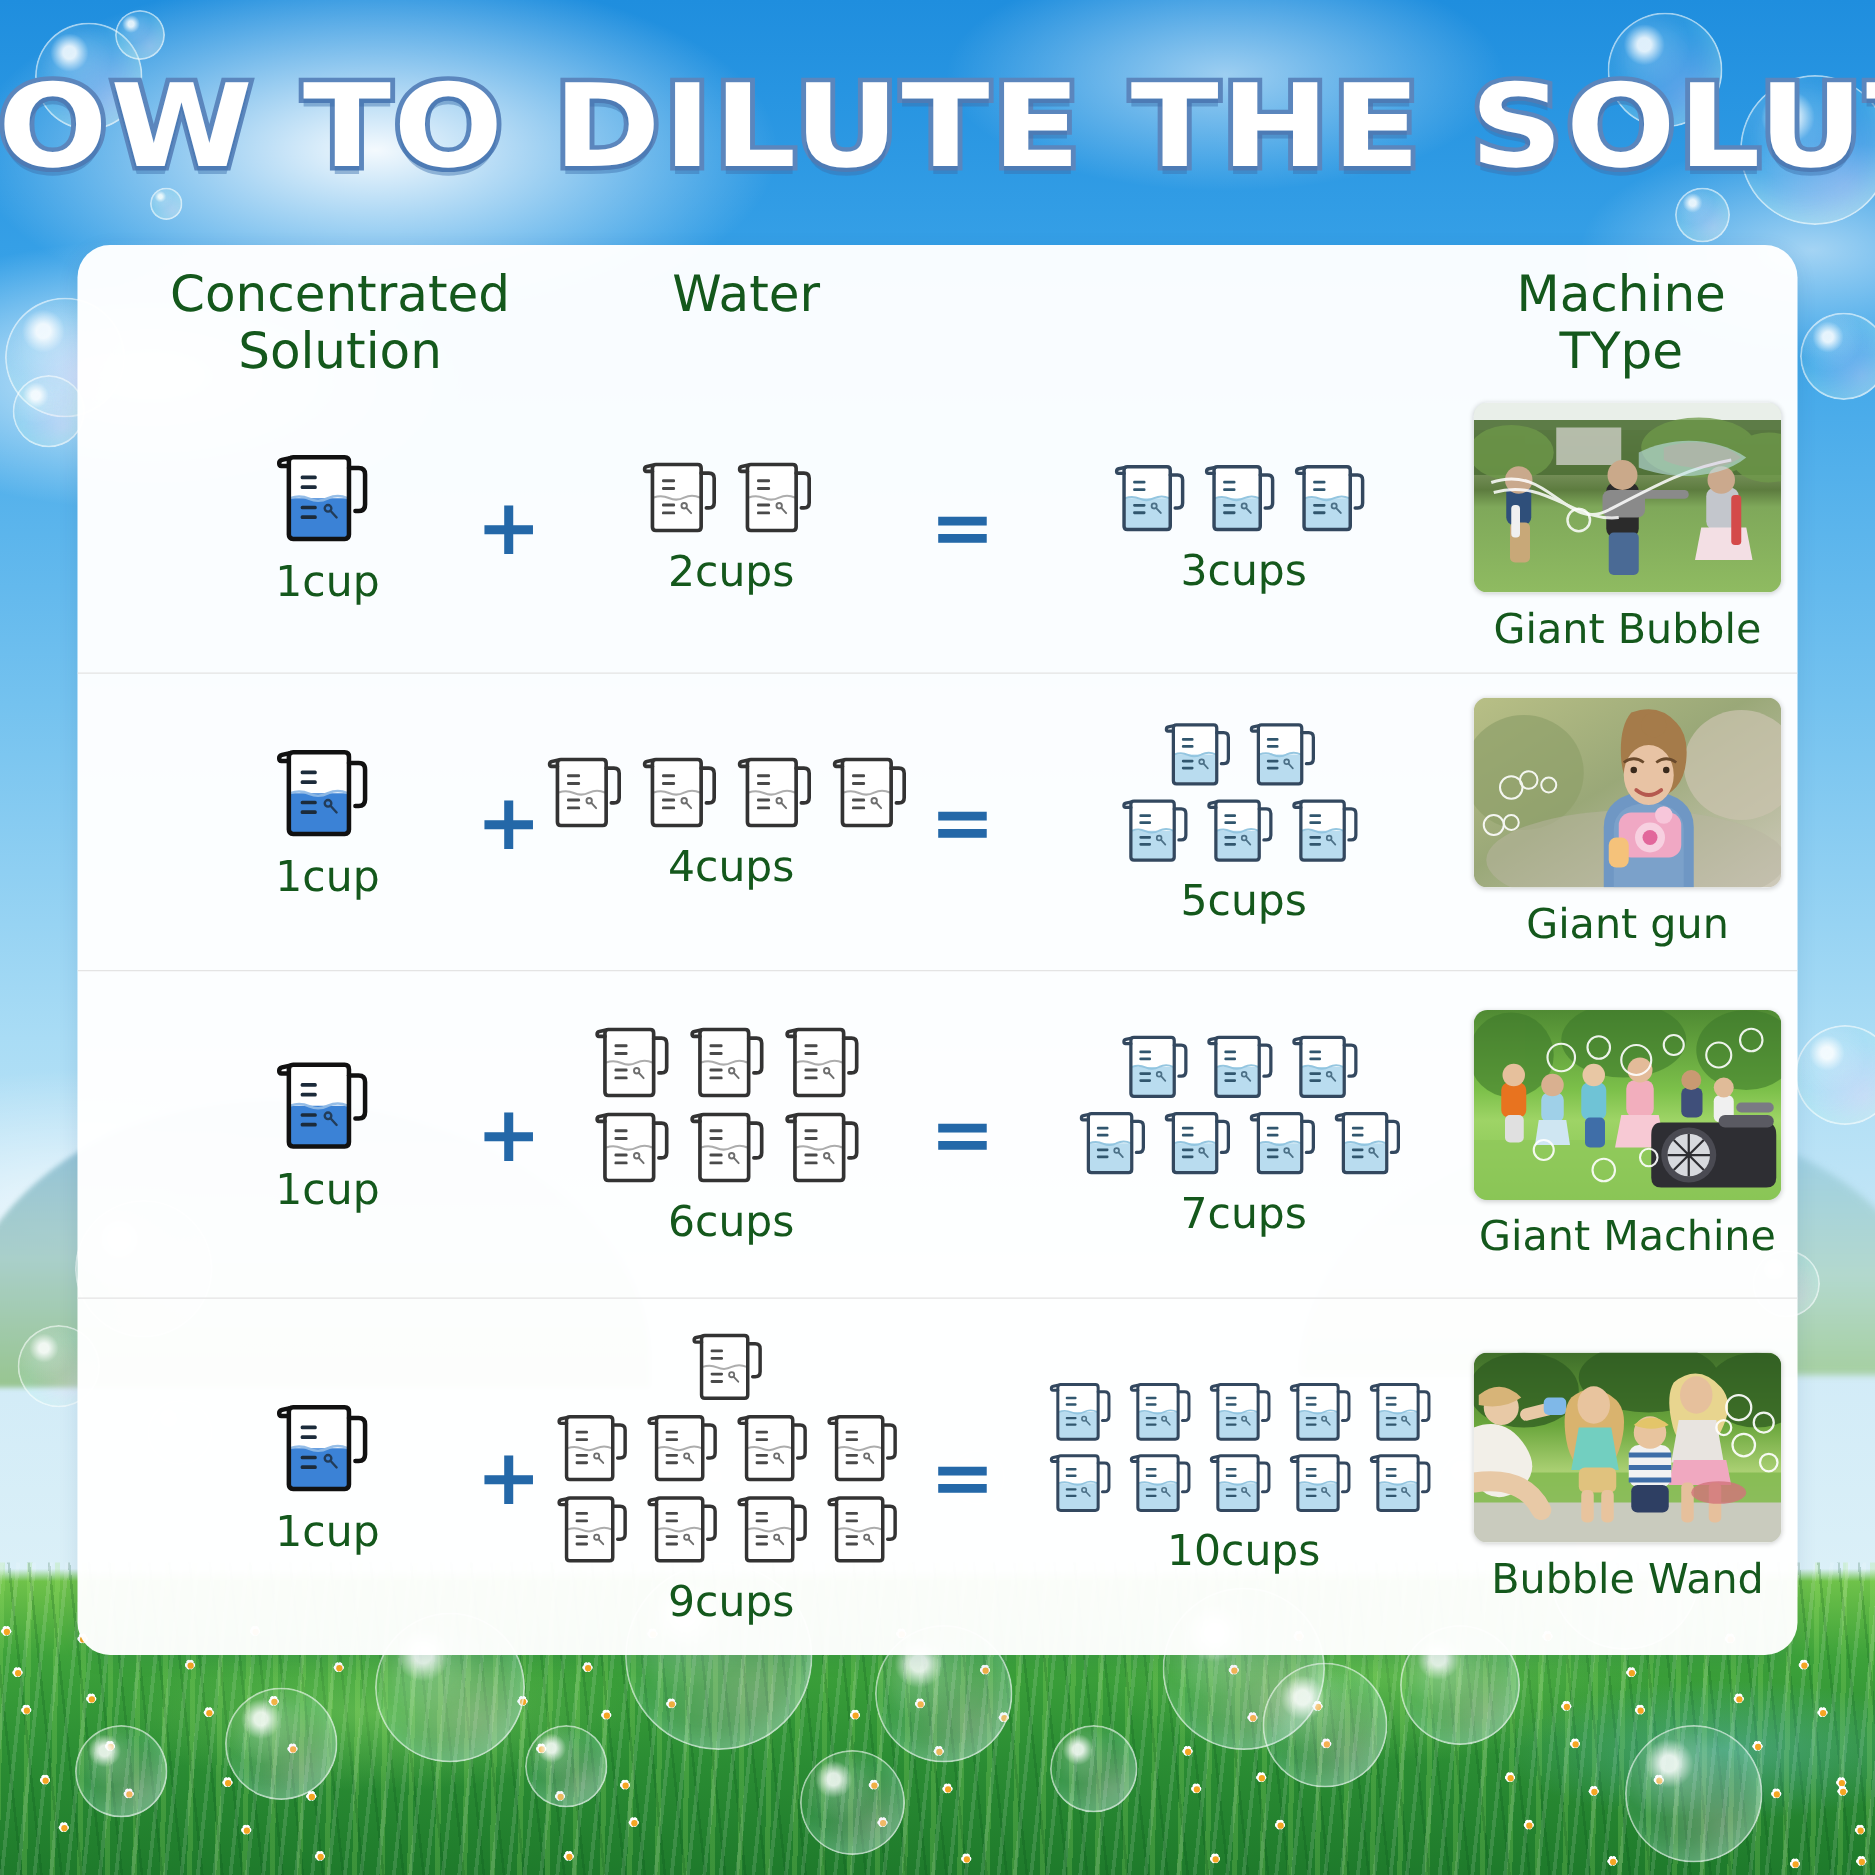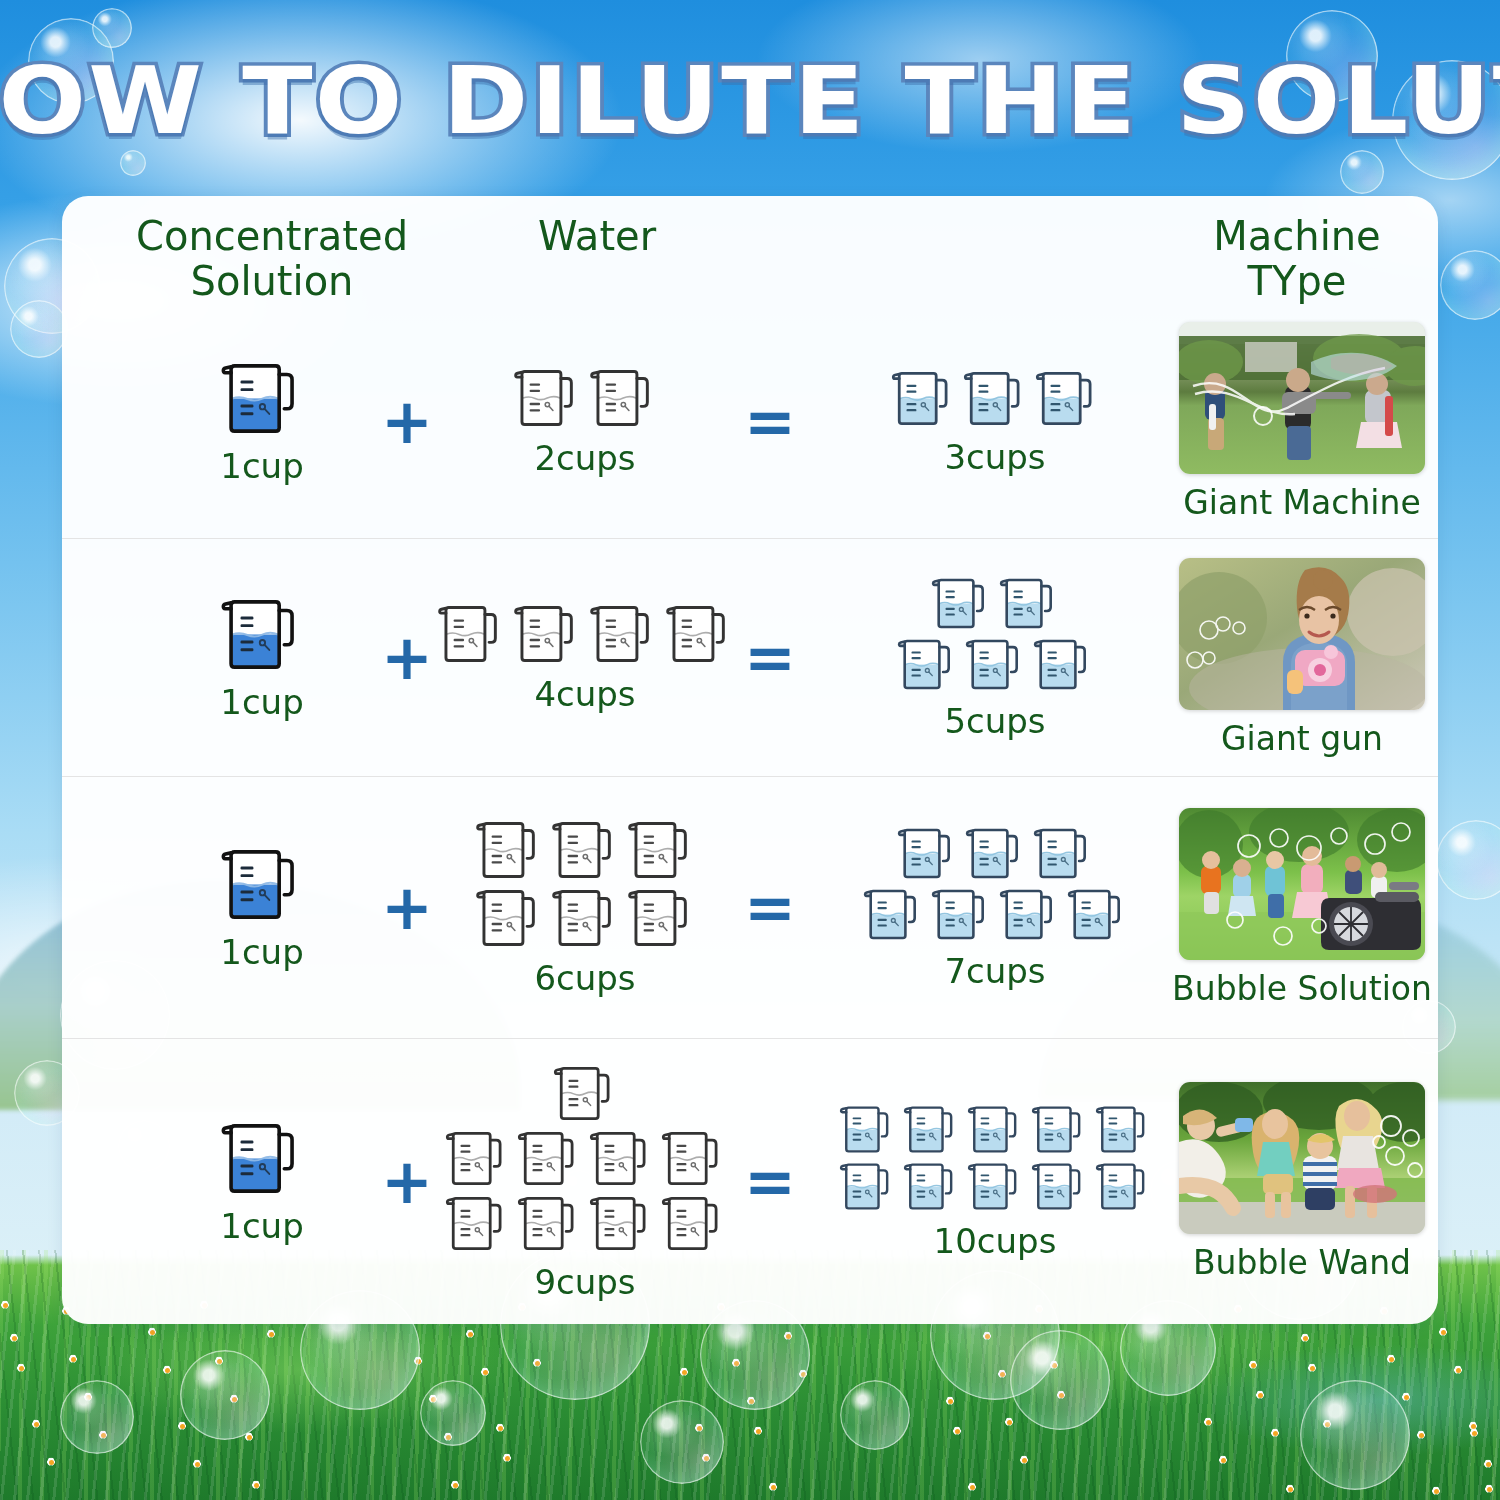--- a/index.html
+++ b/index.html
@@ -1002,21 +1002,21 @@
         <path d="M14,64 C60,48 74,104 108,86 C146,66 172,52 206,46"></path>
         <path d="M16,72 C58,60 80,96 116,92"></path>
       </g>
       <g opacity=".6">
         <path d="M132,40 C160,26 194,28 218,44 C196,62 158,62 132,52 Z" fill="#bfe3e8"></path>
         <path d="M152,36 C176,28 200,32 214,44 C196,56 168,54 152,46 Z" fill="#e6c7ea" opacity=".7"></path>
       </g>
       <circle cx="84" cy="94" r="9" fill="none" stroke="#fff" stroke-width="2" opacity=".85"></circle>
     </svg>
           </div>
-       <div class="typelabel">Giant Machine</div>
+       <div class="typelabel">Giant Bubble</div>
      </div>
       </div>
     </div>
   <div class="row" id="r2">
       <div class="cell c-conc">
         <div class="cups">
        <div class="cuprow">
             <svg class="cup" width="86" height="79" viewBox="0 0 100 92" aria-hidden="true">
     <path d="M14,16 L14,12 Q14,8 18,8 L66,8 Q70,8 70,12 L70,80 Q70,84 66,84 L18,84 Q14,84 14,80 Z" fill="#ffffff"></path>
     <path d="M15.4,46 L68.6,46 L68.6,79 Q68.6,82.6 65,82.6 L19,82.6 Q15.4,82.6 15.4,79 Z" fill="#3b82d6"></path>
@@ -1549,21 +1549,21 @@
                 <circle cx="130" cy="40" r="12"></circle>
         <circle cx="160" cy="28" r="8"></circle>
                 <circle cx="196" cy="36" r="10"></circle>
                 <circle cx="222" cy="24" r="9"></circle>
         <circle cx="56" cy="112" r="8"></circle>
                 <circle cx="104" cy="128" r="9"></circle>
                 <circle cx="140" cy="118" r="7"></circle>
       </g>
     </svg>
           </div>
-       <div class="typelabel">Bubble Solution</div>
+       <div class="typelabel">Giant Machine</div>
      </div>
       </div>
     </div>
   <div class="row" id="r4">
       <div class="cell c-conc">
         <div class="cups">
        <div class="cuprow">
             <svg class="cup" width="86" height="79" viewBox="0 0 100 92" aria-hidden="true">
     <path d="M14,16 L14,12 Q14,8 18,8 L66,8 Q70,8 70,12 L70,80 Q70,84 66,84 L18,84 Q14,84 14,80 Z" fill="#ffffff"></path>
     <path d="M15.4,46 L68.6,46 L68.6,79 Q68.6,82.6 65,82.6 L19,82.6 Q15.4,82.6 15.4,79 Z" fill="#3b82d6"></path>

